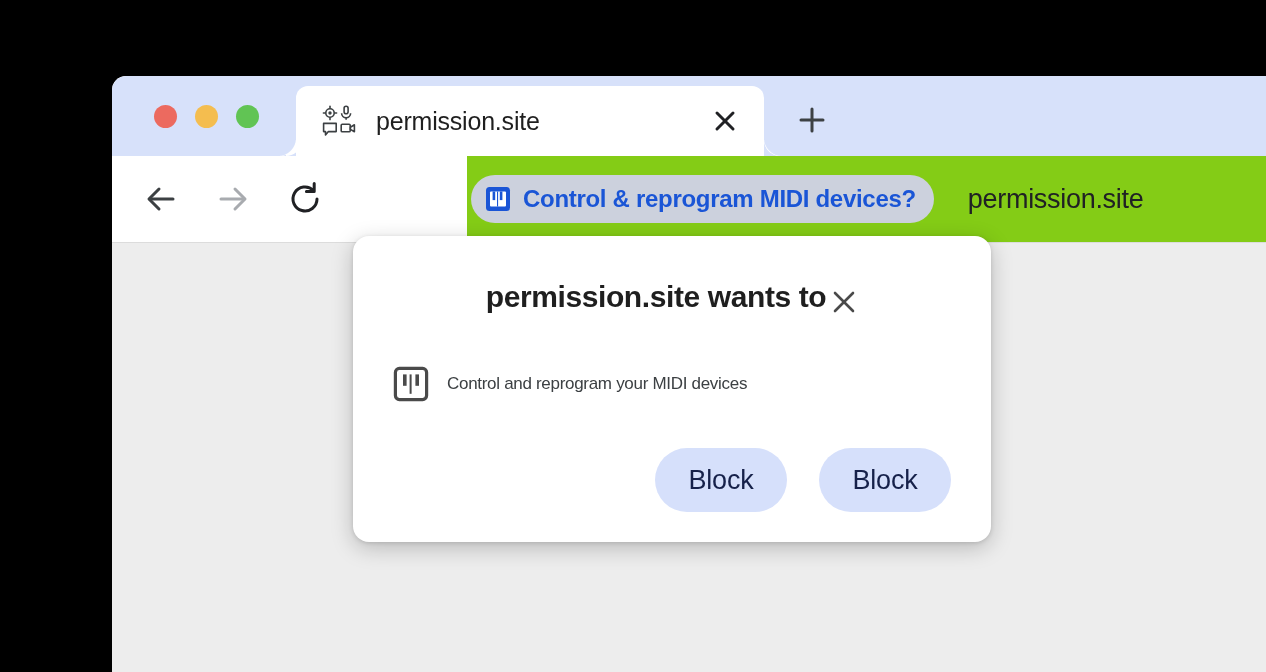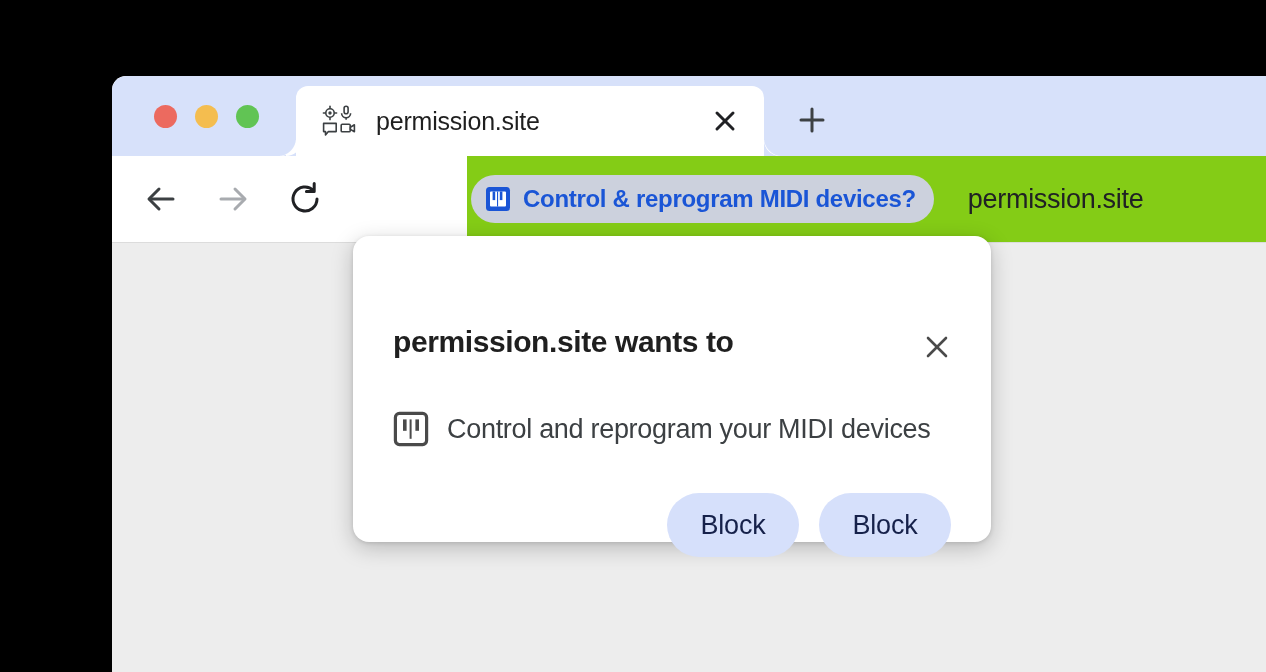--- a/index.html
+++ b/index.html
@@ -200,22 +200,21 @@
     width: 638px;
     height: 306px;
     background: #ffffff;
     border-radius: 16px;
     box-shadow: 0 6px 22px rgba(0,0,0,0.22), 0 1px 4px rgba(0,0,0,0.12);
     padding: 44px 40px 0 40px;
   }
   .dialog-header {
     display: flex;
     align-items: flex-start;
-    justify-content: space-between;
-    margin-top: 45px;
+    justify-content: center;
   }
   .dialog-title {
     font-size: 30px;
     font-weight: bold;
     color: #1f1f1f;
     letter-spacing: -0.4px;
     line-height: 1.1;
   }
   .dialog-close {
     width: 36px;
@@ -227,28 +226,28 @@
     margin-right: -4px;
   }
   .dialog-body {
     display: flex;
     align-items: center;
     margin-top: 46px;
     gap: 18px;
   }
   .dialog-body-icon { width: 36px; height: 36px; flex: 0 0 36px; display: block; }
   .dialog-body-text {
-    font-size: 27px;
+    font-size: 17px;
     color: #3c4043;
     letter-spacing: -0.3px;
   }
   .dialog-actions {
     display: flex;
     justify-content: flex-end;
-    gap: 20px;
+    gap: 32px;
     margin-top: 46px;
     align-items: center;
   }
   .dlg-btn {
     min-width: 132px;
     height: 64px;
     border: none;
     border-radius: 32px;
     background: #d6e0fb;
     color: #16214a;

